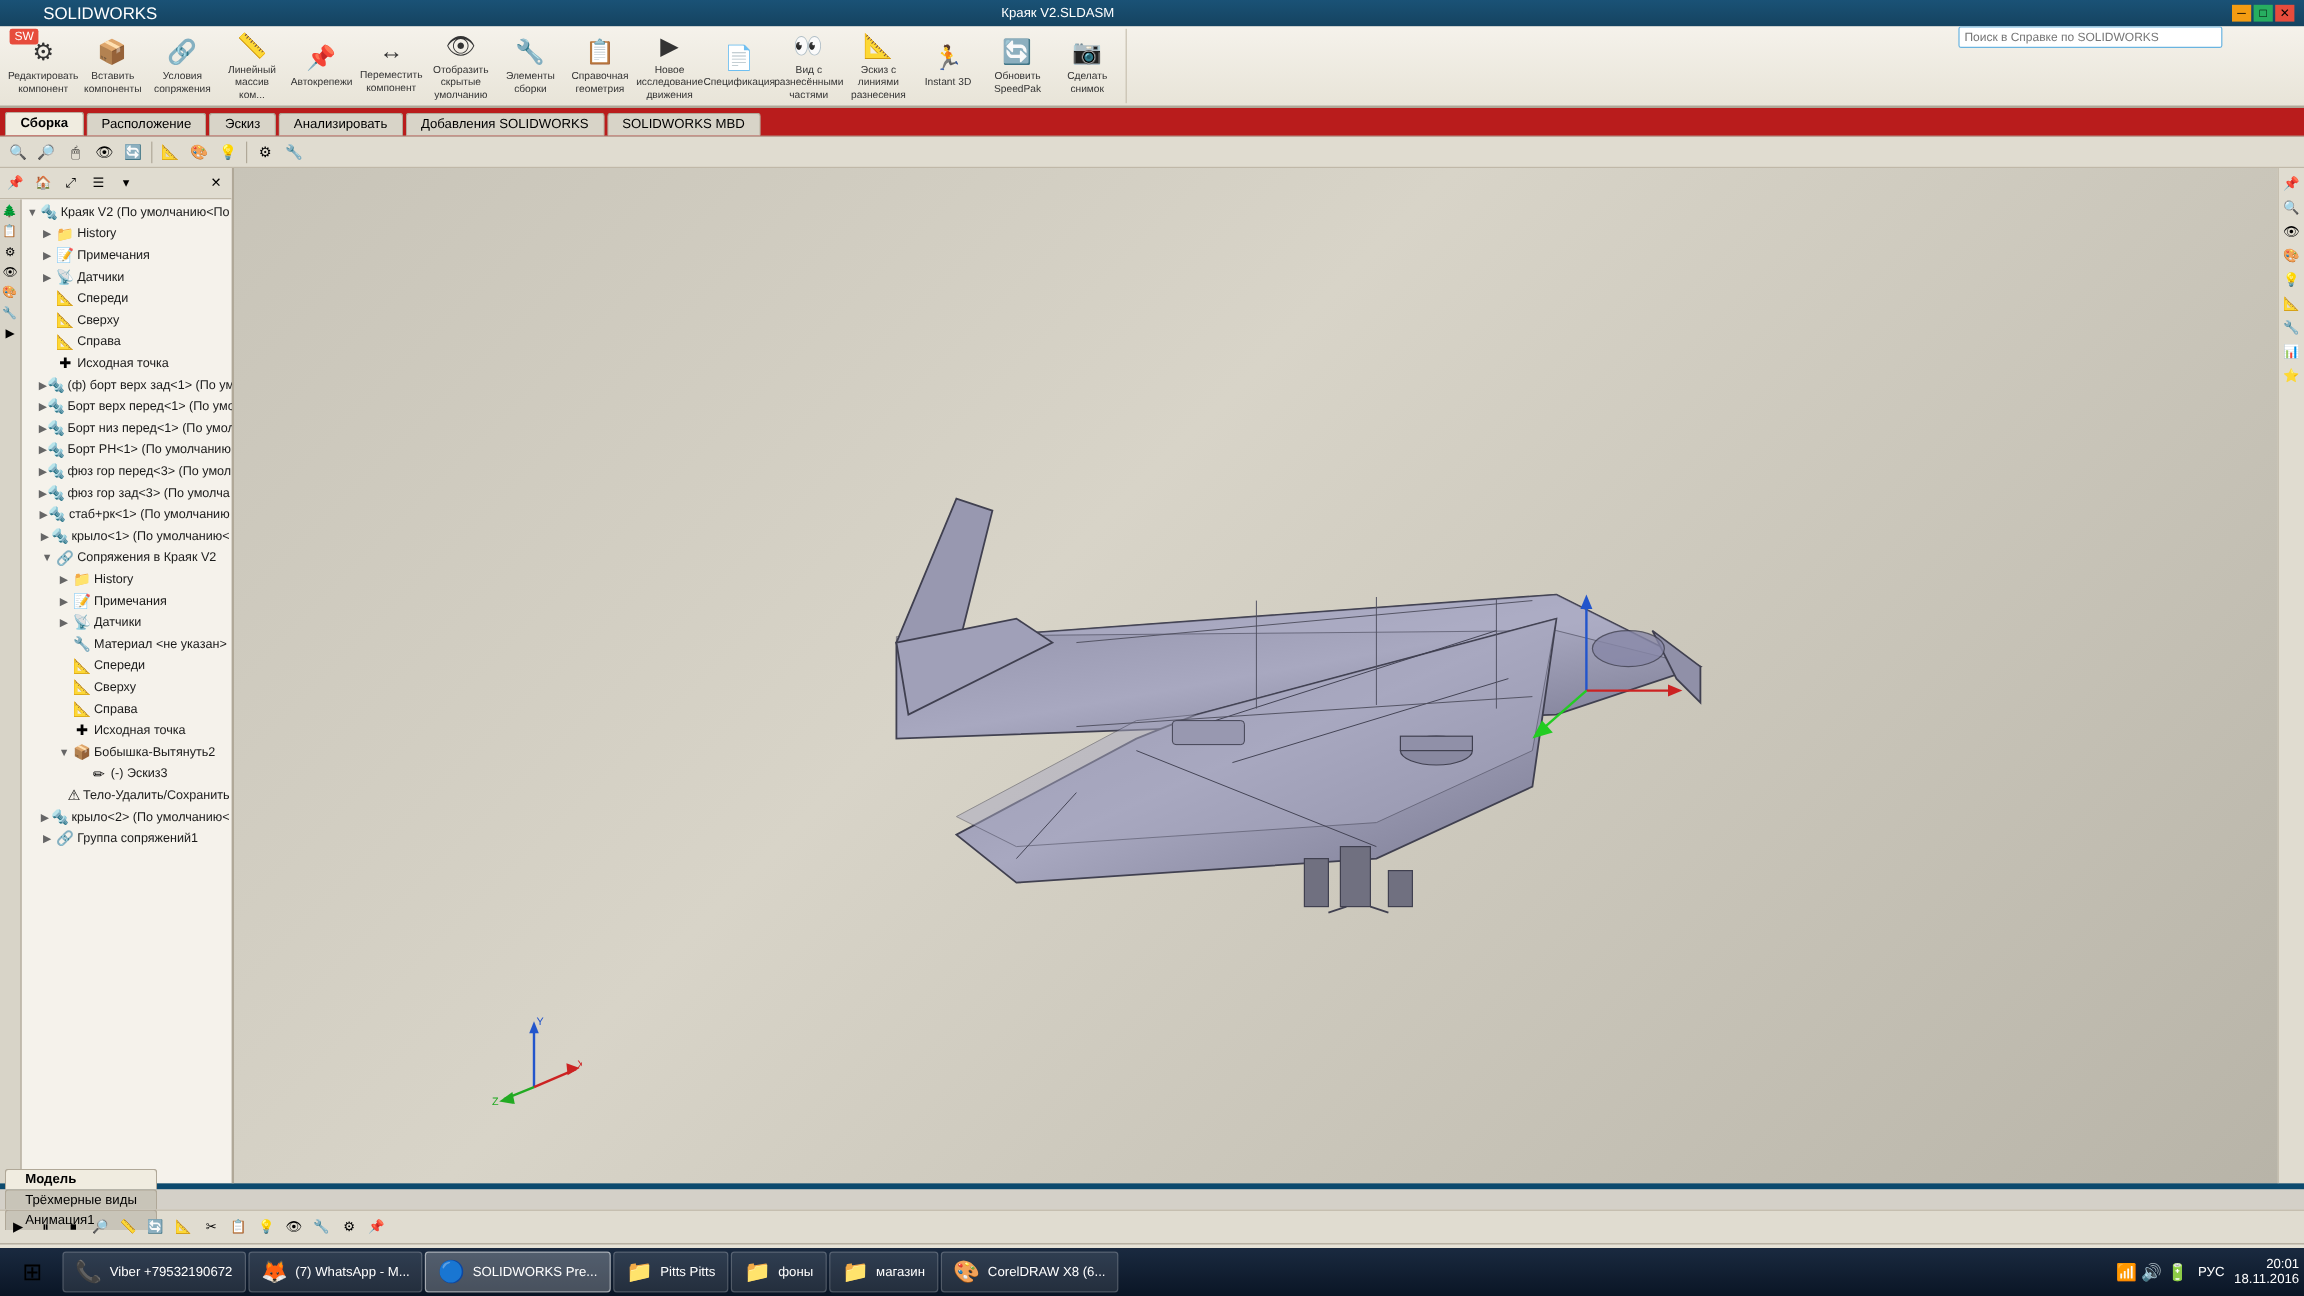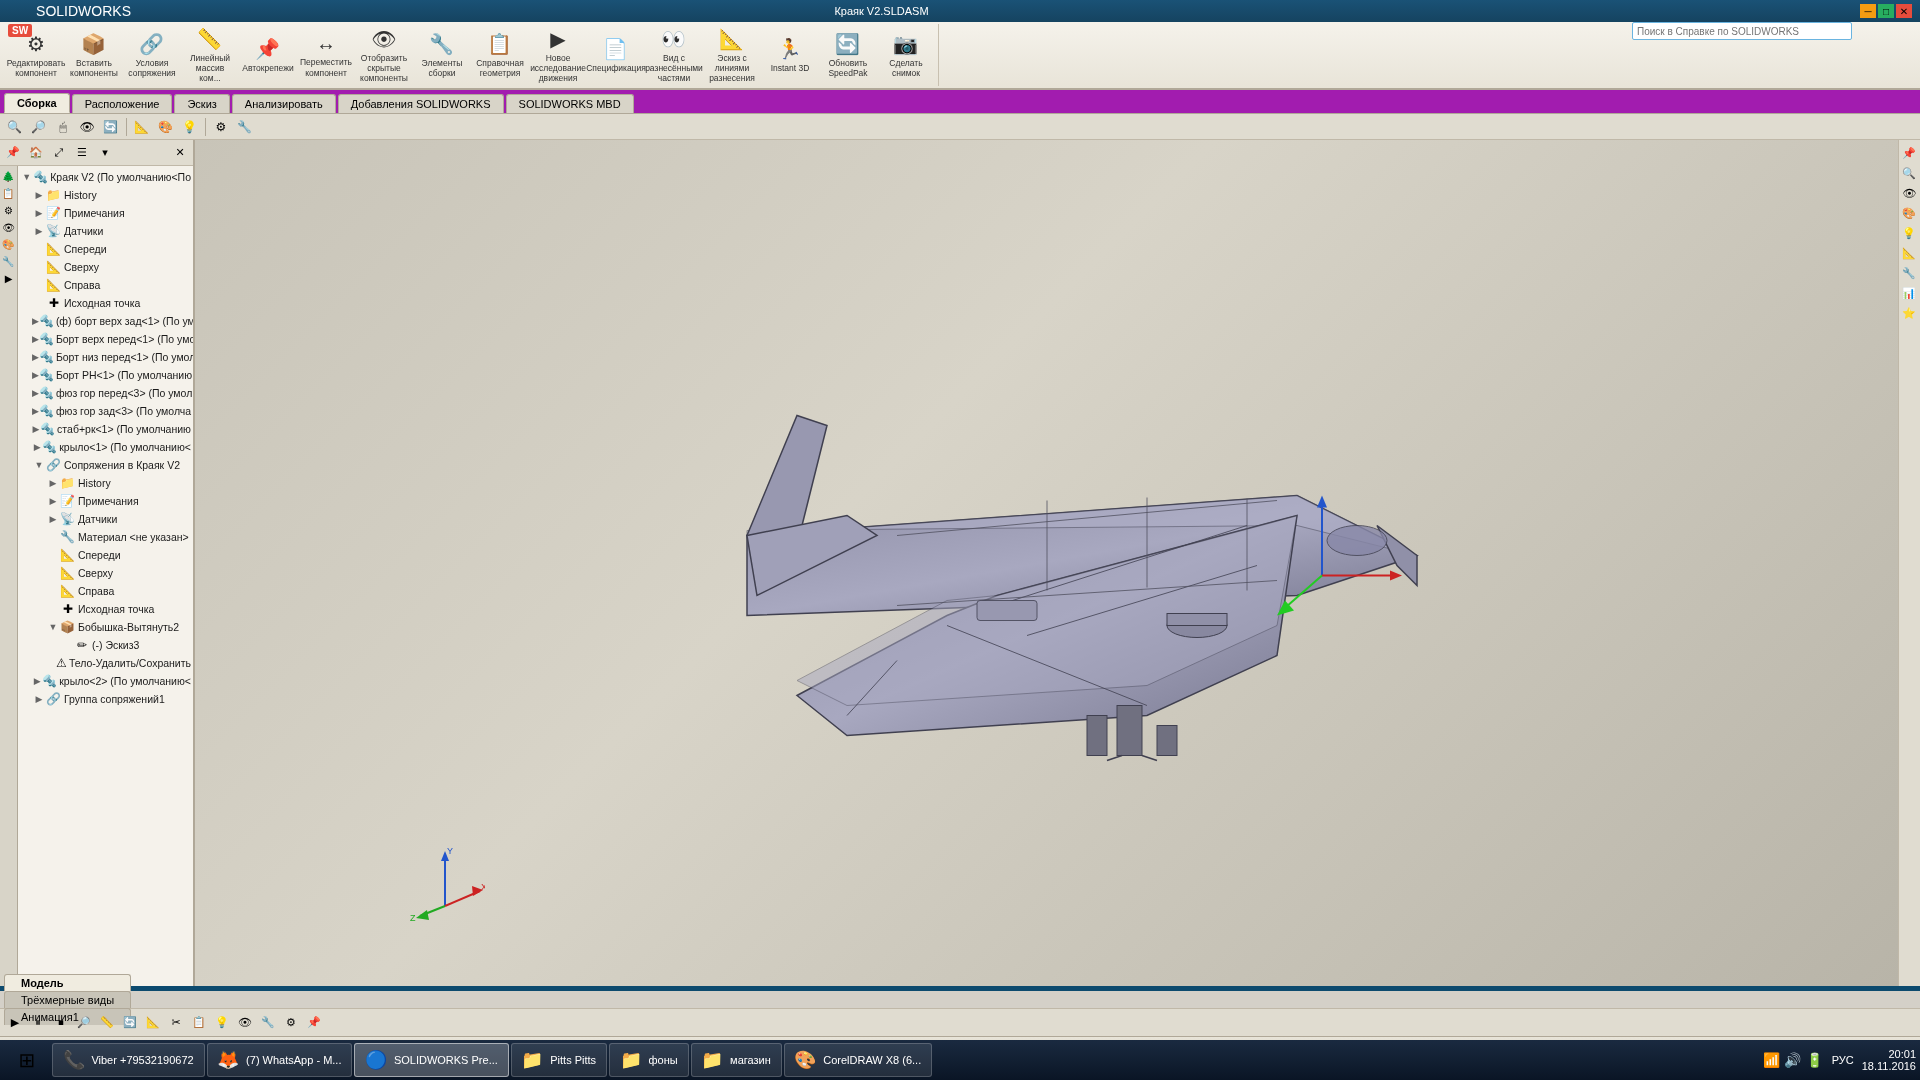--- a/index.html
+++ b/index.html
@@ -10,21 +10,21 @@
       height: 22px;
       background: linear-gradient(to bottom, #1a5276, #154360);
       display: flex;
       align-items: center;
       justify-content: space-between;
       color: white;
       padding: 0 8px;
     }
     #titlebar .title { font-size: 11px; flex: 1; text-align: center; }
     #titlebar .logo { display: flex; align-items: center; gap: 4px; }
-    #titlebar .logo-box { background: #e74c3c; color: white; font-weight: bold; font-size: 10px; padding: 1px 4px; border-radius: 2px; margin-top: 38px; }
+    #titlebar .logo-box { background: #e74c3c; color: white; font-weight: normal; font-size: 10px; padding: 1px 4px; border-radius: 2px; margin-top: 38px; }
     #titlebar .win-controls { display: flex; gap: 2px; }
     #titlebar .win-btn { width: 16px; height: 14px; border: none; cursor: pointer; font-size: 10px; display: flex; align-items: center; justify-content: center; }
     #titlebar .win-btn.minimize { background: #f39c12; }
     #titlebar .win-btn.maximize { background: #27ae60; }
     #titlebar .win-btn.close { background: #e74c3c; }
 
     
     #toolbar {
       height: 68px;
       background: linear-gradient(to bottom, #f5f2eb, #e8e4d8);
@@ -56,21 +56,21 @@
       font-size: 9px;
       text-align: center;
       color: #333;
     }
     .toolbar-icon { font-size: 20px; margin-bottom: 2px; }
     .toolbar-label { font-size: 8.5px; line-height: 1.2; text-align: center; }
 
     
     #tabstrip {
       height: 24px;
-      background: #a21caf;
+      background: #b91c1c;
       border-bottom: 1px solid #b0a898;
       display: flex;
       align-items: flex-end;
       padding: 0 4px;
     }
     .tab {
       padding: 3px 12px;
       font-size: 11px;
       cursor: pointer;
       border: 1px solid #b0a898;
@@ -360,21 +360,21 @@
       <div class="toolbar-btn">
         <div class="toolbar-icon">📌</div>
         <div class="toolbar-label">Автокрепежи</div>
       </div>
       <div class="toolbar-btn">
         <div class="toolbar-icon">↔</div>
         <div class="toolbar-label">Переместить компонент</div>
       </div>
       <div class="toolbar-btn">
         <div class="toolbar-icon">👁</div>
-        <div class="toolbar-label">Отобразить скрытые компоненты</div>
+        <div class="toolbar-label">Отобразить скрытые умолчанию</div>
       </div>
       <div class="toolbar-btn">
         <div class="toolbar-icon">🔧</div>
         <div class="toolbar-label">Элементы сборки</div>
       </div>
       <div class="toolbar-btn">
         <div class="toolbar-icon">📋</div>
         <div class="toolbar-label">Справочная геометрия</div>
       </div>
       <div class="toolbar-btn">

